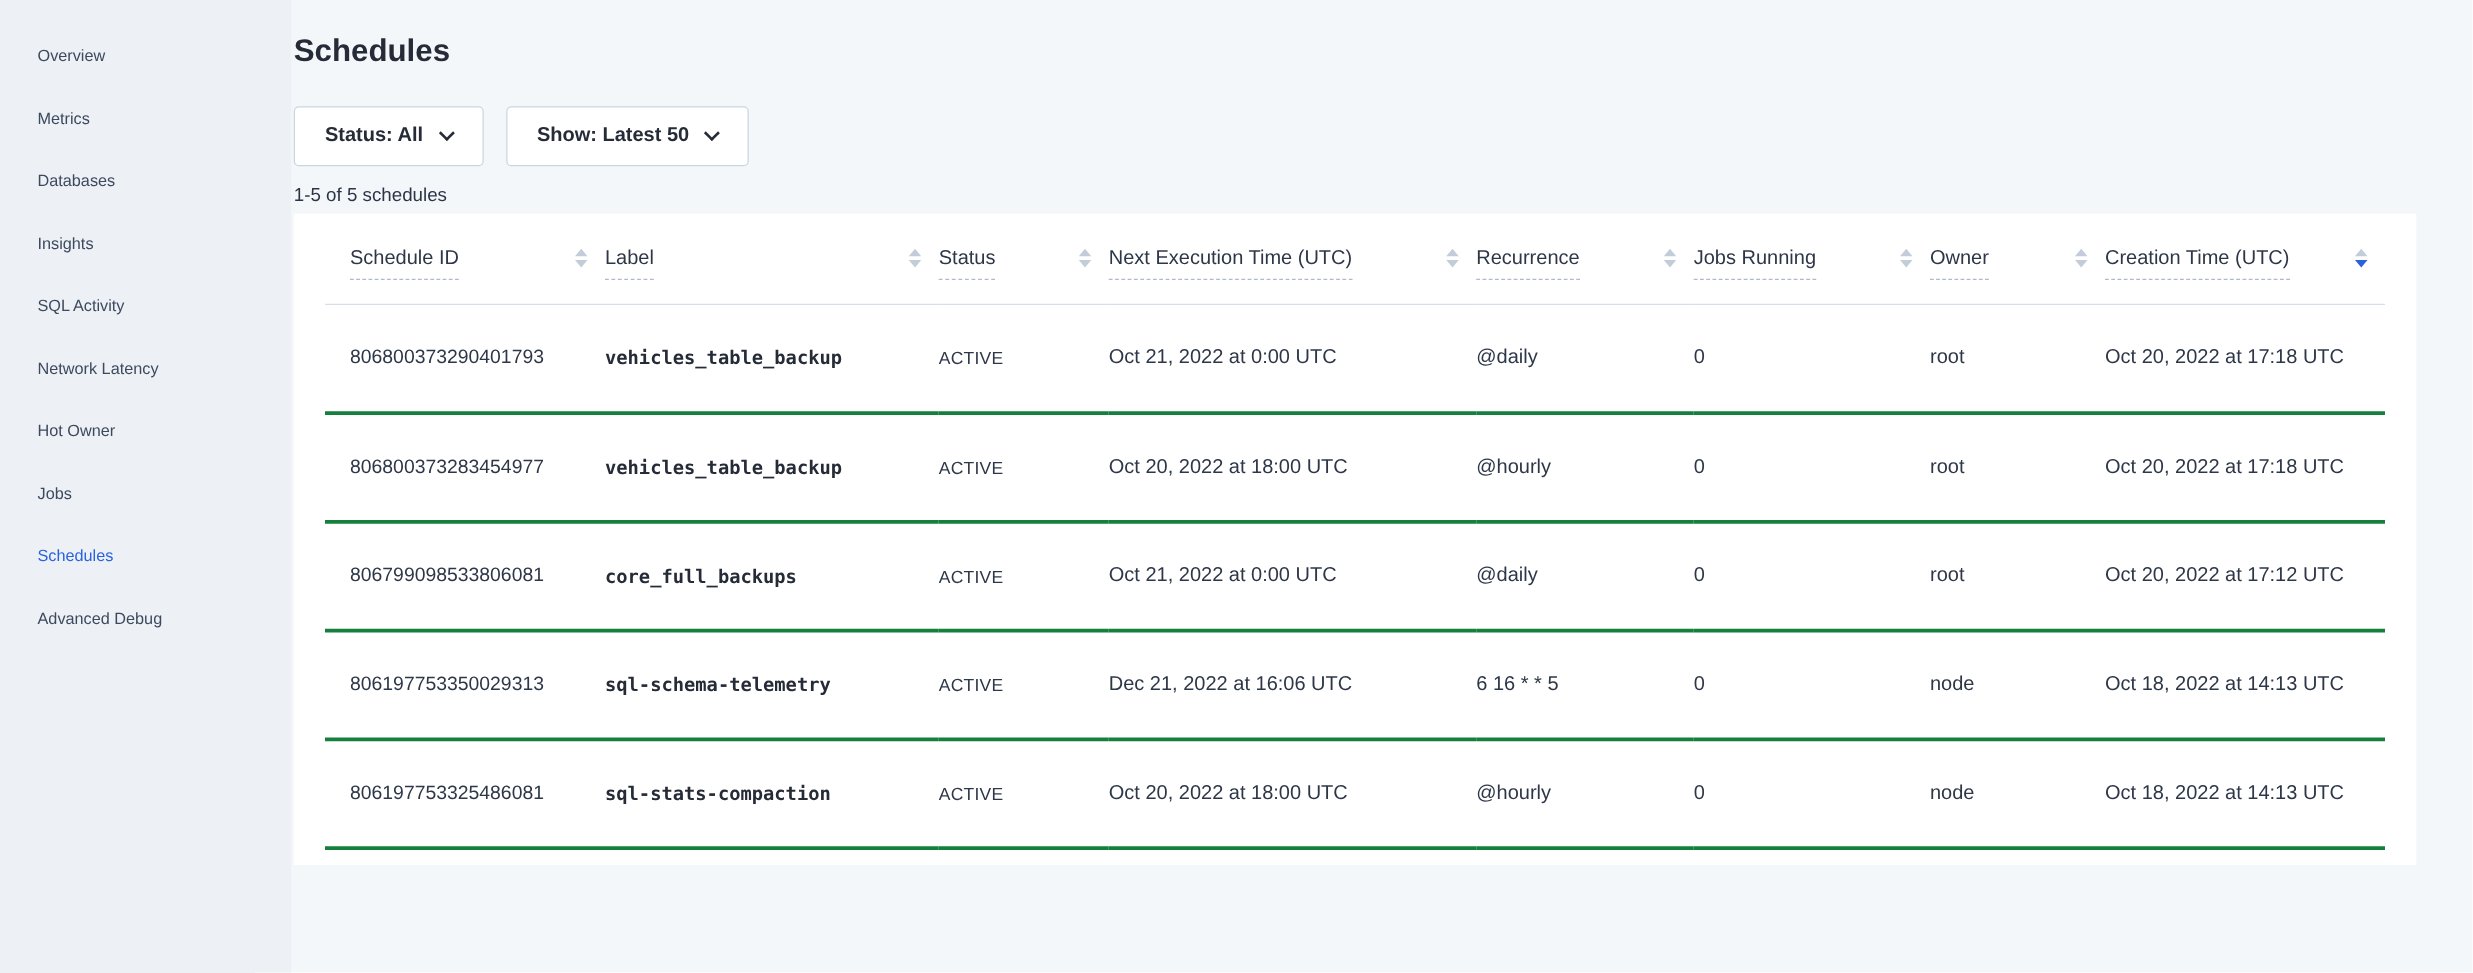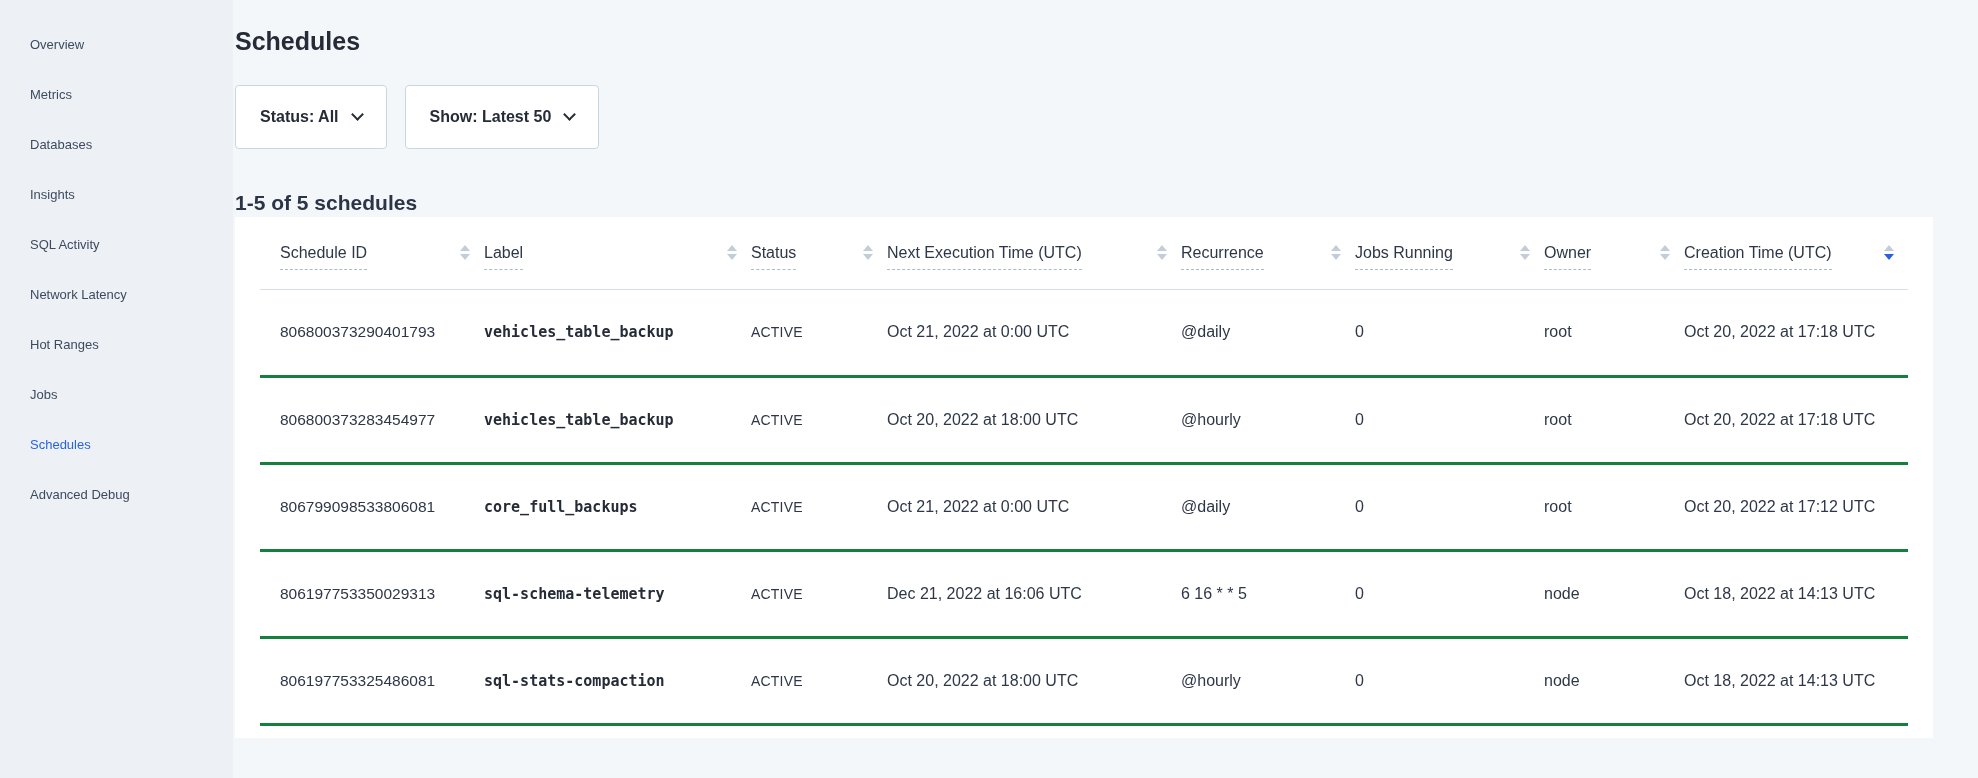--- a/index.html
+++ b/index.html
@@ -29,40 +29,40 @@
   .main {
     position:absolute; left:233px; top:0; right:0; bottom:0;
     padding:26px 45px 0 2px;
   }
   .page-title {
     font-size:25px; font-weight:700; color:#252b37;
     line-height:30px;
   }
   .filters { display:flex; gap:18px; margin-top:29px; }
   .filter-btn {
-    height:64px;
+    height:48px;
     background:#ffffff;
     border:1px solid #cbd5e2;
     border-radius:4px;
     padding:0 24px;
     display:flex; align-items:center; gap:14px;
     font-family:"Liberation Sans", sans-serif;
     font-size:16px; font-weight:700; color:#252b37;
     cursor:pointer;
   }
   .chev {
     width:9px; height:9px;
     border-right:2px solid #252b37;
     border-bottom:2px solid #252b37;
     transform:rotate(45deg);
     margin-top:-5px;
   }
   .summary {
-    margin-top:44px;
-    font-size:21px; font-weight:700; color:#2c3547;
+    margin-top:14px;
+    font-size:15px; font-weight:400; color:#2c3547;
     line-height:20px;
   }
   .card {
     margin-top:4px;
     background:#ffffff;
     height:521px;
     padding:0 25px;
   }
   table.sched-table {
     width:100%;
@@ -119,21 +119,21 @@
 
 <div class="app">
   <aside class="sidebar">
     <nav>
         <div class="nav-item">Overview</div>
         <div class="nav-item">Metrics</div>
         <div class="nav-item">Databases</div>
         <div class="nav-item">Insights</div>
         <div class="nav-item">SQL Activity</div>
         <div class="nav-item">Network Latency</div>
-        <div class="nav-item">Hot Ranges</div>
+        <div class="nav-item">Hot Owner</div>
         <div class="nav-item">Jobs</div>
         <div class="nav-item active">Schedules</div>
         <div class="nav-item">Advanced Debug</div>
       </nav>
   </aside>
 
   <main class="main">
     <h1 class="page-title">Schedules</h1>
 
     <div class="filters">

